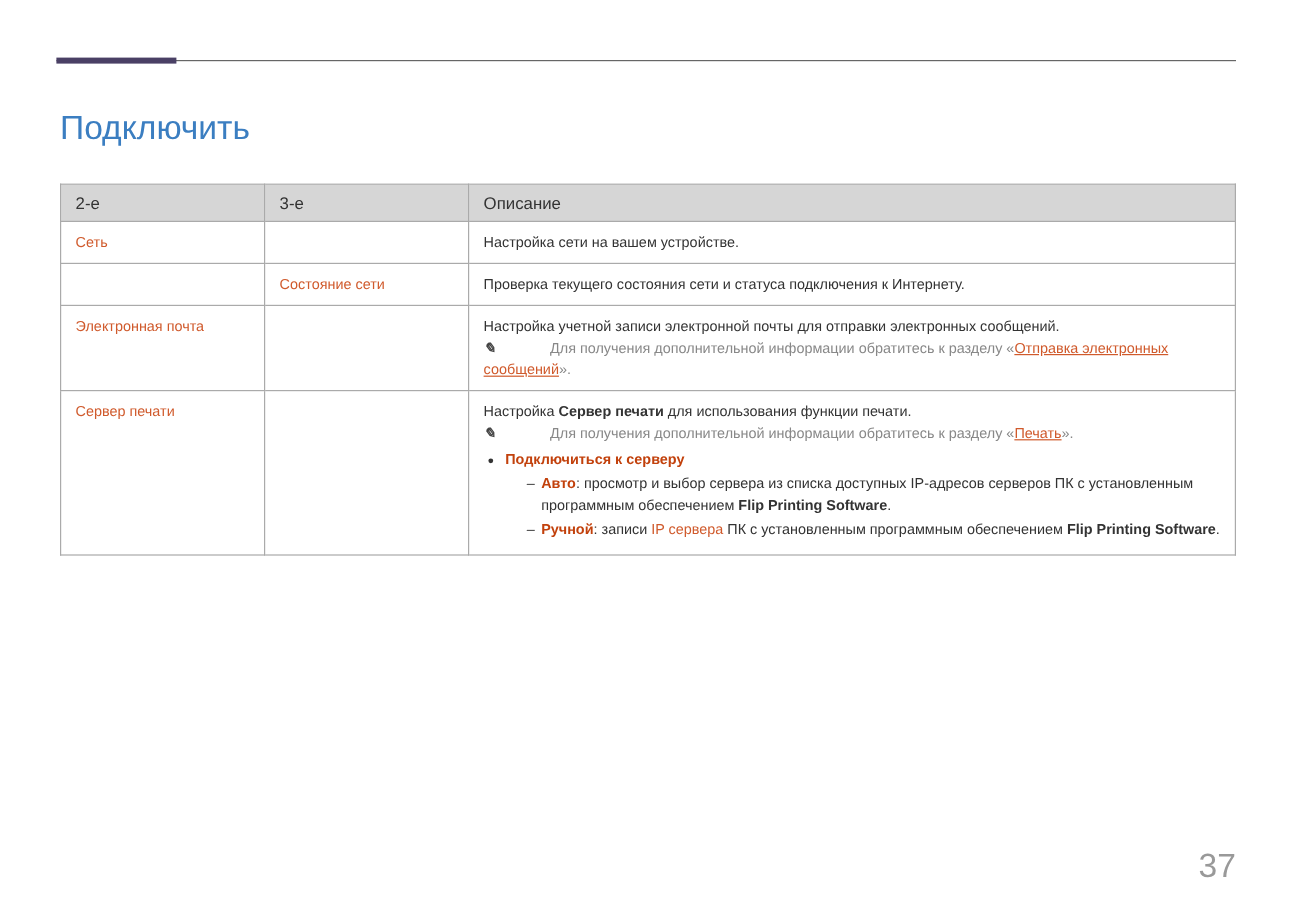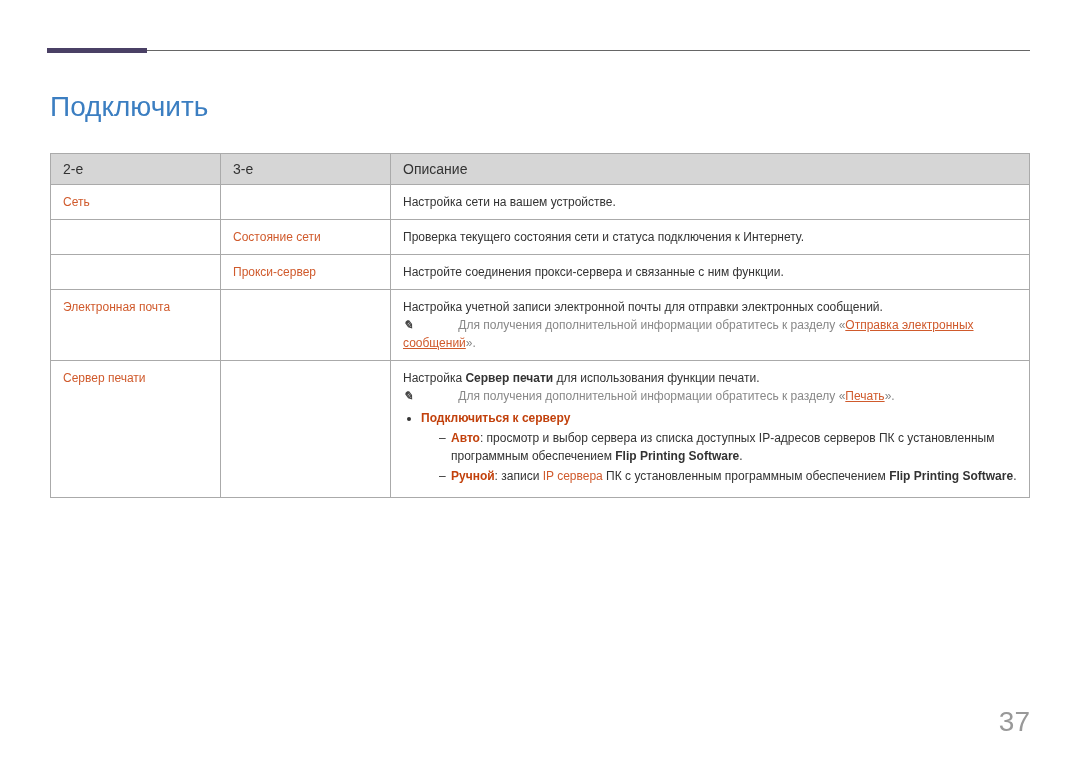--- a/index.html
+++ b/index.html
@@ -107,25 +107,20 @@
         <td><span class="keyword">Сеть</span></td>
         <td></td>
         <td>Настройка сети на вашем устройстве.</td>
       </tr>
       <tr>
         <td></td>
         <td><span class="keyword">Состояние сети</span></td>
         <td>Проверка текущего состояния сети и статуса подключения к Интернету.</td>
       </tr>
       <tr>
-        <td></td>
-        <td><span class="keyword">Прокси-сервер</span></td>
-        <td>Настройте соединения прокси-сервера и связанные с ним функции.</td>
-      </tr>
-      <tr>
         <td><span class="keyword">Электронная почта</span></td>
         <td></td>
         <td>
           <div>Настройка учетной записи электронной почты для отправки электронных сообщений.</div>
           <div>
             <span class="note-icon">✎</span>
             <span class="note-text">
               <span>Для получения дополнительной информации обратитесь к разделу «</span><a href="#" class="link">Отправка электронных сообщений</a><span>».</span>
             </span>
           </div>

